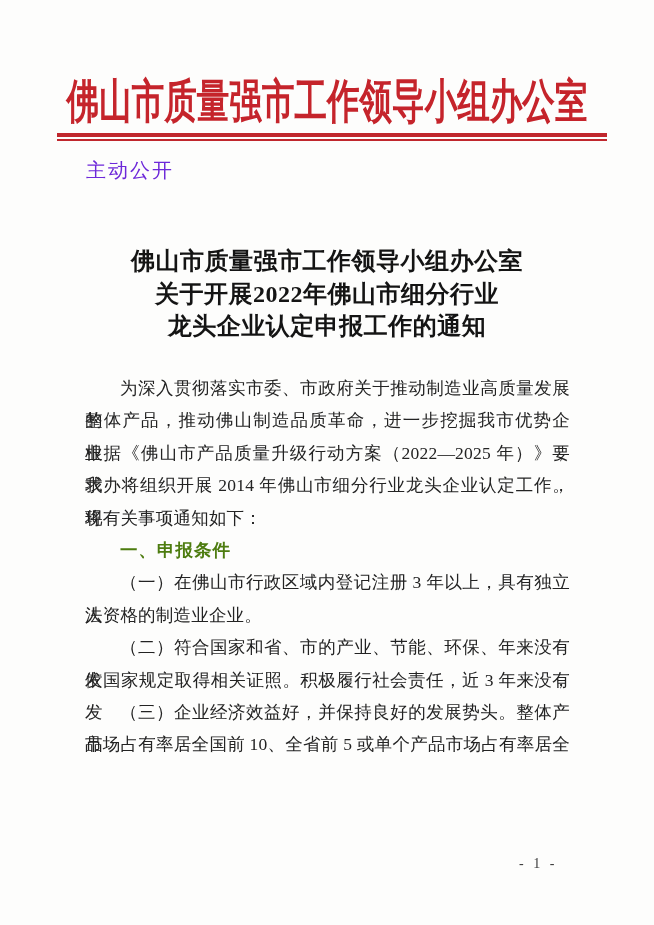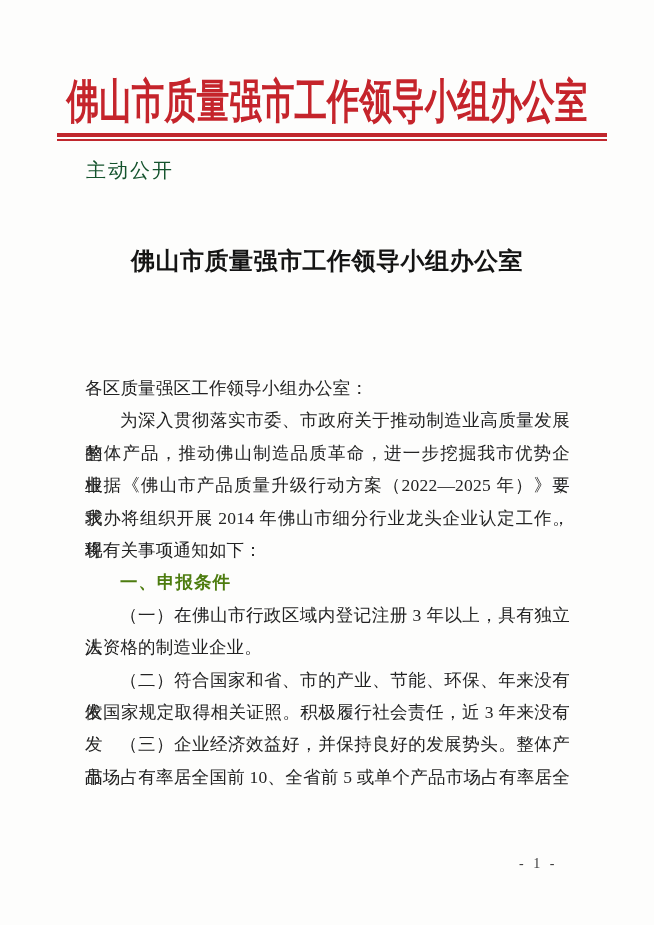--- a/index.html
+++ b/index.html
@@ -27,21 +27,21 @@
   .red-rule{
     position:absolute;top:133px;left:57px;width:550px;height:8px;
   }
   .red-rule .thick{height:4px;background:#c0272d;}
   .red-rule .gap{height:2px;background:transparent;}
   .red-rule .thin{height:2px;background:#c0272d;}
   
   .disclosure{
     position:absolute;top:157px;left:86px;
     font-family:"Liberation Sans","DejaVu Sans",sans-serif;
-    font-size:20px;font-weight:500;color:#14532d;letter-spacing:2px;
+    font-size:20px;font-weight:500;color:#6d28d9;letter-spacing:2px;
   }
   
   .doc-title{
     position:absolute;top:245px;left:0;width:654px;
     text-align:center;
     font-weight:bold;color:#141414;
     font-size:24px;line-height:32.5px;letter-spacing:0.5px;
   }
   
   .doc-body{
@@ -82,24 +82,25 @@
   <div class="red-rule">
     <div class="thick"></div>
     <div class="gap"></div>
     <div class="thin"></div>
   </div>
 
   <div class="disclosure">主动公开</div>
 
   <div class="doc-title">
     <div>佛山市质量强市工作领导小组办公室</div>
+    <div>关于开展2022年佛山市细分行业</div>
+    <div>龙头企业认定申报工作的通知</div>
   </div>
 
   <div class="doc-body">
-    <div class="line">各区质量强区工作领导小组办公室：</div>
     <div class="line j ind">为深入贯彻落实市委、市政府关于推动制造业高质量发展的</div>
     <div class="line j">整体产品，推动佛山制造品质革命，进一步挖掘我市优势企业，</div>
     <div class="line j">根据《佛山市产品质量升级行动方案（2022—2025 年）》要求，</div>
     <div class="line j">我办将组织开展 2014 年佛山市细分行业龙头企业认定工作。现</div>
     <div class="line">将有关事项通知如下：</div>
     <div class="line ind hei">一、申报条件</div>
     <div class="line j ind">（一）在佛山市行政区域内登记注册 3 年以上，具有独立法</div>
     <div class="line">人资格的制造业企业。</div>
     <div class="line j ind">（二）符合国家和省、市的产业、节能、环保、年来没有发，</div>
     <div class="line j">依国家规定取得相关证照。积极履行社会责任，近 3 年来没有发</div>

